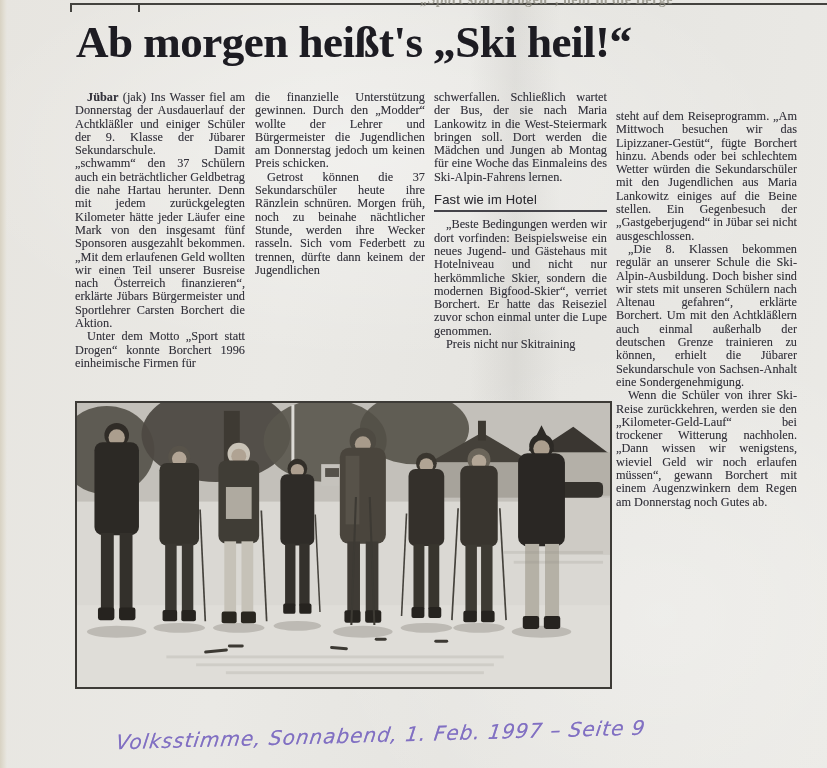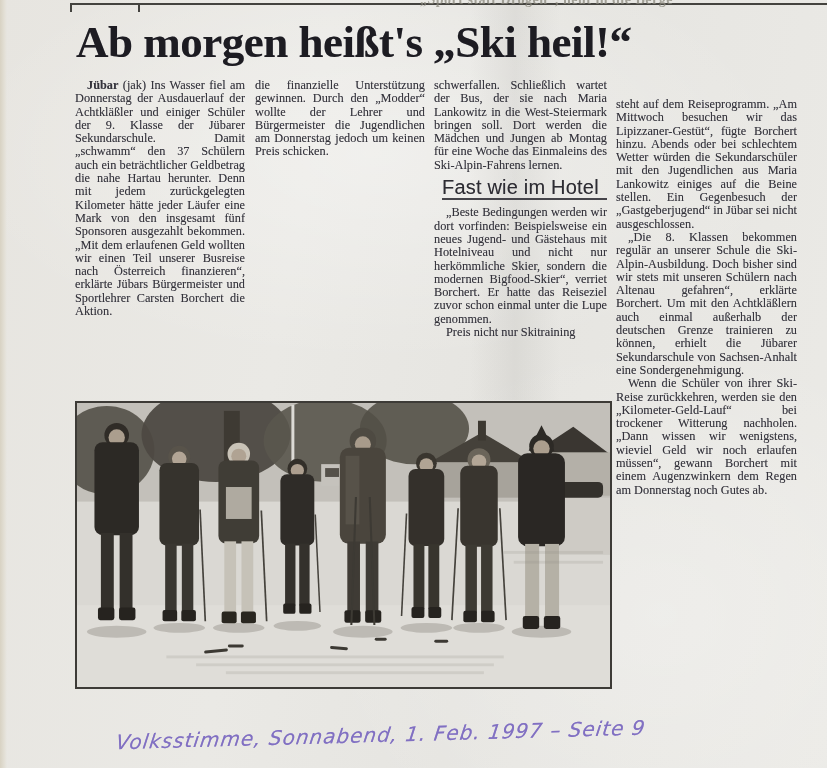--- a/index.html
+++ b/index.html
@@ -26,35 +26,35 @@
   .kicker-clip span{display:block;margin-top:-8px;font:bold 14px "Liberation Serif",serif;color:#8a887d;letter-spacing:.5px;white-space:nowrap;}
 
   .headline{
     position:absolute;left:76px;top:16px;margin:0;width:730px;
     font-family:"Liberation Serif",serif;font-weight:bold;
     font-size:45px;letter-spacing:-0.5px;color:#1d1c22;
     text-shadow:0 0 .5px rgba(40,40,60,.45);
   }
 
   .col{
-    position:absolute;top:79px;
+    position:absolute;top:91px;
     font-size:12.3px;line-height:13.3px;text-align:justify;
     color:#34333b;overflow:hidden;
     text-shadow:0 0 .4px rgba(50,50,70,.35);
   }
   .col p{margin:0;}
   .col p.ind{text-indent:12px;}
   #col1{left:75px;width:170px;height:322px;}
   #col2{left:255px;width:170px;height:322px;}
   #col3{left:434px;width:173px;height:322px;}
   #col4{left:616px;width:181px;height:660px;overflow:visible;margin-top:19px;}
 
   .subhead{
-    font-family:"Liberation Sans",sans-serif;font-size:20px;font-weight:normal;
-    color:#2d2c32;margin:9px 0 6px 8px;padding-bottom:4px;
+    font-family:"Liberation Sans",sans-serif;font-size:13px;font-weight:normal;
+    color:#2d2c32;margin:9px 0 6px 0;padding-bottom:4px;
     border-bottom:2px solid #45444a;text-align:left;letter-spacing:.2px;
   }
 
   .photo{
     position:absolute;left:75px;top:401px;width:537px;height:288px;margin:0;
     border:2px solid #3d3b37;box-sizing:border-box;background:#d3d1cc;
   }
   .photo svg{display:block;width:100%;height:100%;}
 
   .caption-row{
@@ -84,24 +84,26 @@
     <div class="tick" style="left:68px"></div>
   </div>
   <div class="kicker-clip">
     <span>„Sport statt Drogen“, heut in die Berge</span>
   </div>
 
   <h1 class="headline">Ab morgen heißt's „Ski heil!“</h1>
 
   <div class="col" id="col1">
     <p class="ind"><b>Jübar</b> <span>(jak) Ins Wasser fiel am Donnerstag der Ausdauerlauf der Achtkläßler und einiger Schüler der 9. Klasse der Jübarer Sekundarschule. Damit „schwamm“ den 37 Schülern auch ein beträchtlicher Geldbetrag die nahe Hartau herunter. Denn mit jedem zurückgelegten Kilometer hätte jeder Läufer eine Mark von den insgesamt fünf Sponsoren ausgezahlt bekommen. „Mit dem erlaufenen Geld wollten wir einen Teil unserer Busreise nach Österreich finanzieren“, erklärte Jübars Bürgermeister und Sportlehrer Carsten Borchert die Aktion.</span></p>
+    <p class="ind">Unter dem Motto „Sport statt Drogen“ konnte Borchert 1996 einheimische Firmen für</p>
   </div>
 
   <div class="col" id="col2">
     <p>die finanzielle Unterstützung gewinnen. Durch den „Modder“ wollte der Lehrer und Bürgermeister die Jugendlichen am Donnerstag jedoch um keinen Preis schicken.</p>
+    <p class="ind">Getrost können die 37 Sekundarschüler heute ihre Ränzlein schnüren. Morgen früh, noch zu beinahe nächtlicher Stunde, werden ihre Wecker rasseln. Sich vom Federbett zu trennen, dürfte dann keinem der Jugendlichen</p>
   </div>
 
   <div class="col" id="col3">
     <p>schwerfallen. Schließlich wartet der Bus, der sie nach Maria Lankowitz in die West-Steiermark bringen soll. Dort werden die Mädchen und Jungen ab Montag für eine Woche das Einmaleins des Ski-Alpin-Fahrens lernen.</p>
     <h2 class="subhead">Fast wie im Hotel</h2>
     <p class="ind">„Beste Bedingungen werden wir dort vorfinden: Beispielsweise ein neues Jugend- und Gästehaus mit Hotelniveau und nicht nur herkömmliche Skier, sondern die modernen Bigfood-Skier“, verriet Borchert. Er hatte das Reiseziel zuvor schon einmal unter die Lupe genommen.</p>
     <p class="ind">Preis nicht nur Skitraining</p>
   </div>
 
   <div class="col" id="col4">

